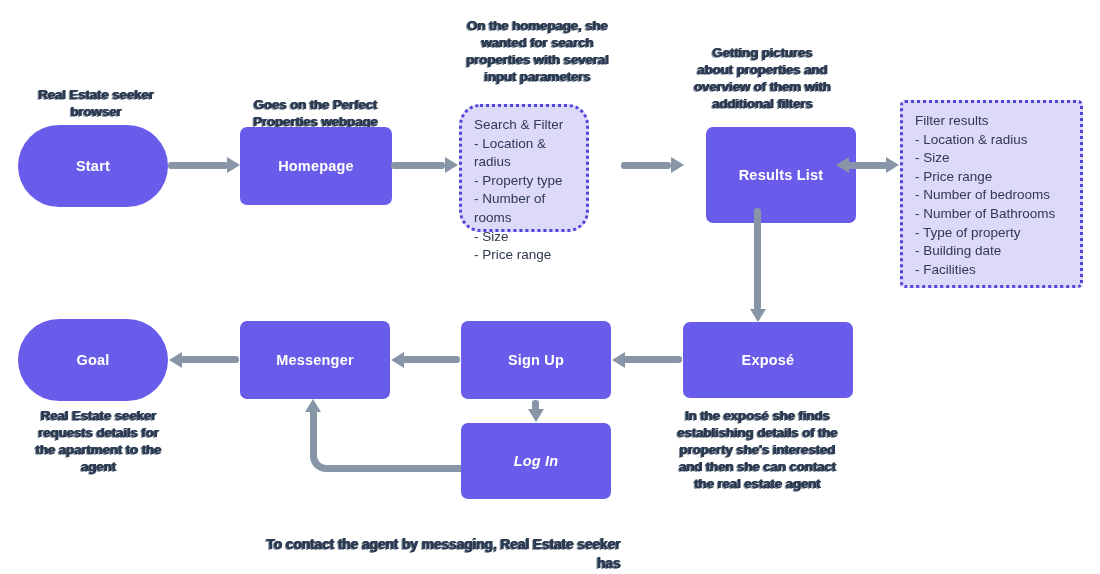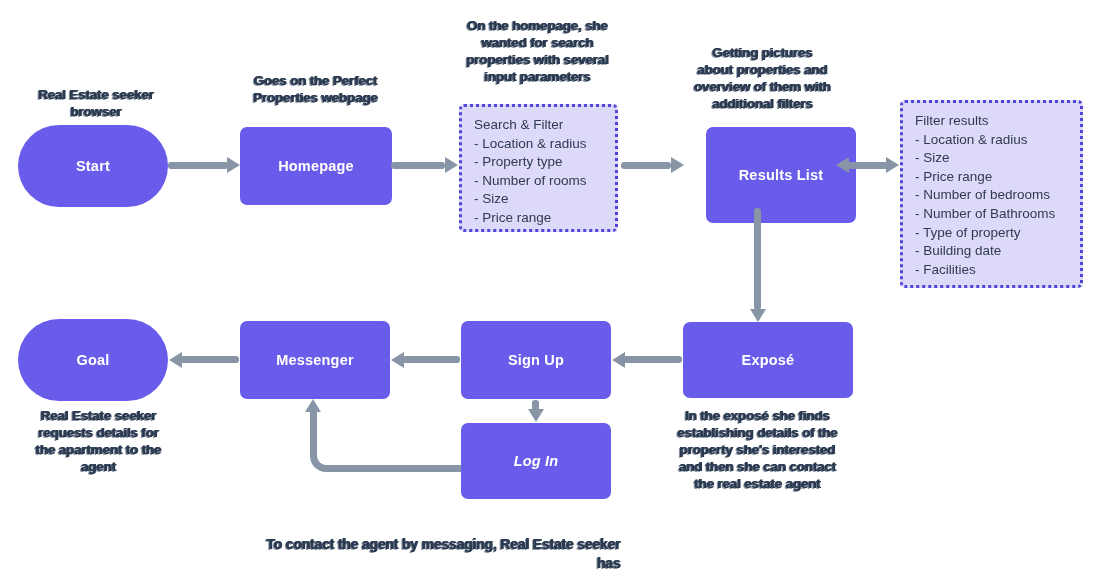--- a/index.html
+++ b/index.html
@@ -33,21 +33,21 @@
   .head.up{border-left:8px solid transparent;border-right:8px solid transparent;border-bottom:13px solid #8795a7;}
   .elbow{position:absolute;border-left:7px solid #8795a7;border-bottom:7px solid #8795a7;border-bottom-left-radius:16px;}
 </style>
 </head>
 <body>
 
 <div class="canvas">
 
   <div class="caption" style="left:13px;top:86px;width:165px;">Real Estate seeker
 browser</div>
-  <div class="caption" style="left:230px;top:72px;width:170px;">Goes on the Perfect
+  <div class="caption" style="left:230px;top:96px;width:170px;">Goes on the Perfect
 Properties webpage</div>
   <div class="caption" style="left:447px;top:17px;width:180px;">On the homepage, she
 wanted for search
 properties with several
 input parameters</div>
   <div class="caption" style="left:672px;top:44px;width:180px;">Getting pictures
 about properties and
 overview of them with
 additional filters</div>
   <div class="caption" style="left:662px;top:407px;width:190px;">In the exposé she finds
@@ -65,21 +65,21 @@
   <div class="node pill" style="left:18px;top:125px;width:150px;height:82px;">
     <span>Start</span>
   </div>
   <div class="node" style="left:240px;top:127px;width:152px;height:78px;">
     <span>Homepage</span>
   </div>
   <div class="node" style="left:706px;top:127px;width:150px;height:96px;">
     <span>Results List</span>
   </div>
 
-  <div class="infobox" style="left:459px;top:104px;width:159px;height:128px;">
+  <div class="infobox" style="left:459px;top:104px;width:130px;height:128px;border-radius:21px;">
     <div>Search &amp; Filter</div>
     <div>- Location &amp; radius</div>
     <div>- Property type</div>
     <div>- Number of rooms</div>
     <div>- Size</div>
     <div>- Price range</div>
   </div>
 
   <div class="infobox" style="left:900px;top:100px;width:183px;height:188px;">
     <div>Filter results</div>

